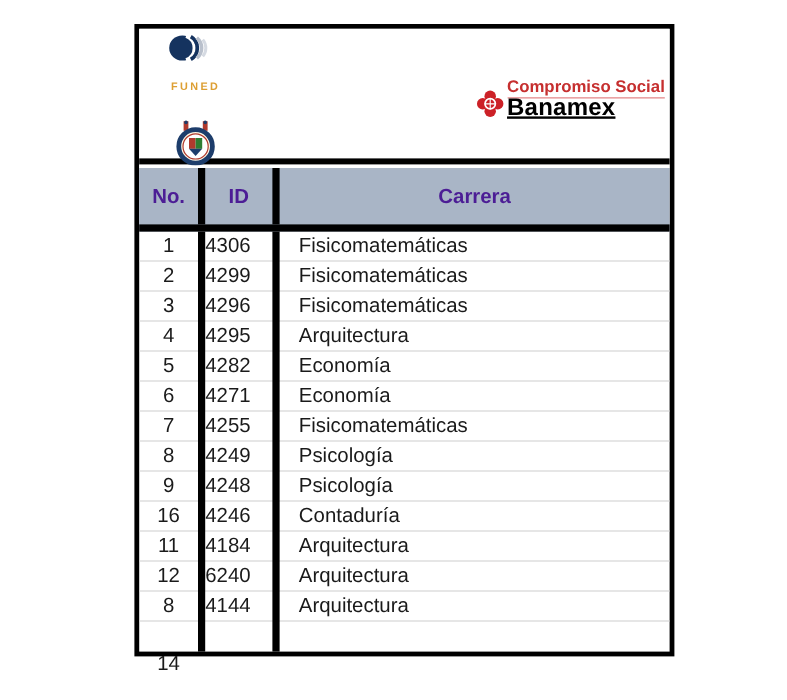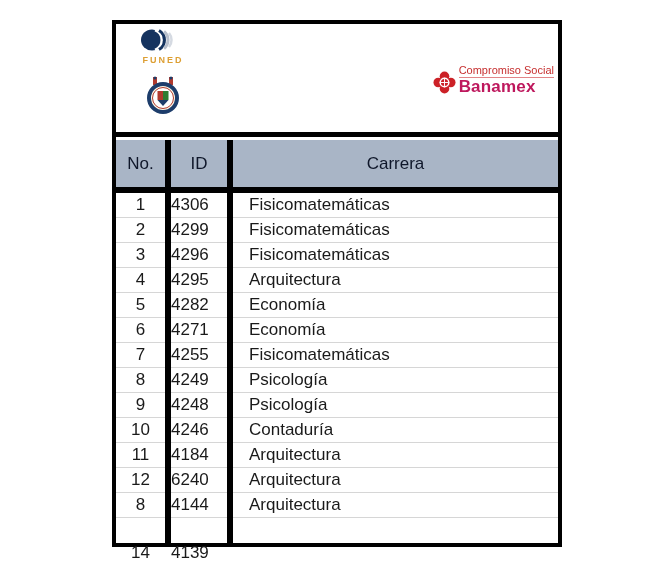--- a/index.html
+++ b/index.html
@@ -5,35 +5,35 @@
   html,body{margin:0;padding:0;background:#fff;}
   body{width:656px;height:583px;position:relative;font-family:"Liberation Sans",sans-serif;color:#1a1a1a;overflow:hidden;}
 
   .sheet{position:absolute;left:112px;top:20px;width:450px;height:527px;
          border:4px solid #000;box-sizing:border-box;background:#fff;}
 
   
   .title-box{position:relative;height:113px;box-sizing:border-box;border-bottom:5px solid #000;background:#fff;}
   .titles{position:absolute;left:0;right:0;top:12px;text-align:center;font-weight:bold;
           font-size:16px;line-height:25px;letter-spacing:.2px;color:#000;}
-  .logos-left{position:absolute;left:16px;top:4px;width:62px;display:flex;flex-direction:column;align-items:center;}
+  .logos-left{position:absolute;left:16px;top:4px;width:62px;display:flex;flex-direction:column;align-items:center;gap:12px;}
   .funed-label{font-size:9px;font-weight:bold;color:#dd9f33;letter-spacing:2px;margin-top:1px;}
   .crest-wrap{margin-top:11px;line-height:0;}
   .banamex{position:absolute;right:4px;top:40px;display:flex;align-items:flex-end;}
   .banamex-text{display:flex;flex-direction:column;align-items:flex-start;margin-left:3px;}
-  .banamex-tagline{font-size:11px;font-weight:normal;color:#c62f2f;border-bottom:1px solid rgba(204,33,39,.55);
+  .banamex-tagline{font-size:14px;font-weight:bold;color:#c62f2f;border-bottom:1px solid rgba(204,33,39,.55);
                    padding-bottom:1px;margin-bottom:1px;white-space:nowrap;}
-  .banamex-brand{font-size:17px;font-weight:bold;color:#be185d;letter-spacing:.2px;line-height:15px;}
+  .banamex-brand{font-size:20px;font-weight:bold;color:#000000;letter-spacing:.2px;line-height:15px;text-decoration:underline;}
 
   
   .white-gap{height:3px;background:#fff;}
   .row-grid{display:grid;grid-template-columns:55px 62px 1fr;}
   .thead{height:53px;box-sizing:border-box;border-bottom:6px solid #000;background:#a9b5c6;}
-  .th{display:flex;align-items:center;justify-content:center;font-weight:normal;font-size:17px;
-      box-sizing:border-box;color:#0f172a;}
+  .th{display:flex;align-items:center;justify-content:center;font-weight:bold;font-size:17px;
+      box-sizing:border-box;color:#4c1d95;}
   .th.c1,.th.c2{border-right:6px solid #000;}
 
   .tbody{position:relative;height:350px;}
   .vline{position:absolute;top:0;bottom:0;width:6px;background:#000;z-index:2;}
   .vline.v1{left:49px;} .vline.v2{left:111px;}
   .tr{height:25px;box-sizing:border-box;border-bottom:1px solid #d6d6d6;}
   .tr:last-child{border-bottom:none;margin-top:23px;}
   .td{font-size:17px;line-height:24px;box-sizing:border-box;height:100%;
       white-space:nowrap;overflow:hidden;}
   .td-no{text-align:center;padding-right:6px;}
@@ -152,21 +152,21 @@
     <div class="td td-carrera">Psicología</div>
   </div>
 
   <div class="tr row-grid">
     <div class="td td-no">9</div>
     <div class="td td-id">4248</div>
     <div class="td td-carrera">Psicología</div>
   </div>
 
   <div class="tr row-grid">
-    <div class="td td-no">10</div>
+    <div class="td td-no">16</div>
     <div class="td td-id">4246</div>
     <div class="td td-carrera">Contaduría</div>
   </div>
 
   <div class="tr row-grid">
     <div class="td td-no">11</div>
     <div class="td td-id">4184</div>
     <div class="td td-carrera">Arquitectura</div>
   </div>
 
@@ -177,17 +177,16 @@
   </div>
 
   <div class="tr row-grid">
     <div class="td td-no">8</div>
     <div class="td td-id">4144</div>
     <div class="td td-carrera">Arquitectura</div>
   </div>
 
   <div class="tr row-grid">
     <div class="td td-no">14</div>
-    <div class="td td-id">4139</div>
   </div>
 </div>
 
 </div>
 
 </body></html>

